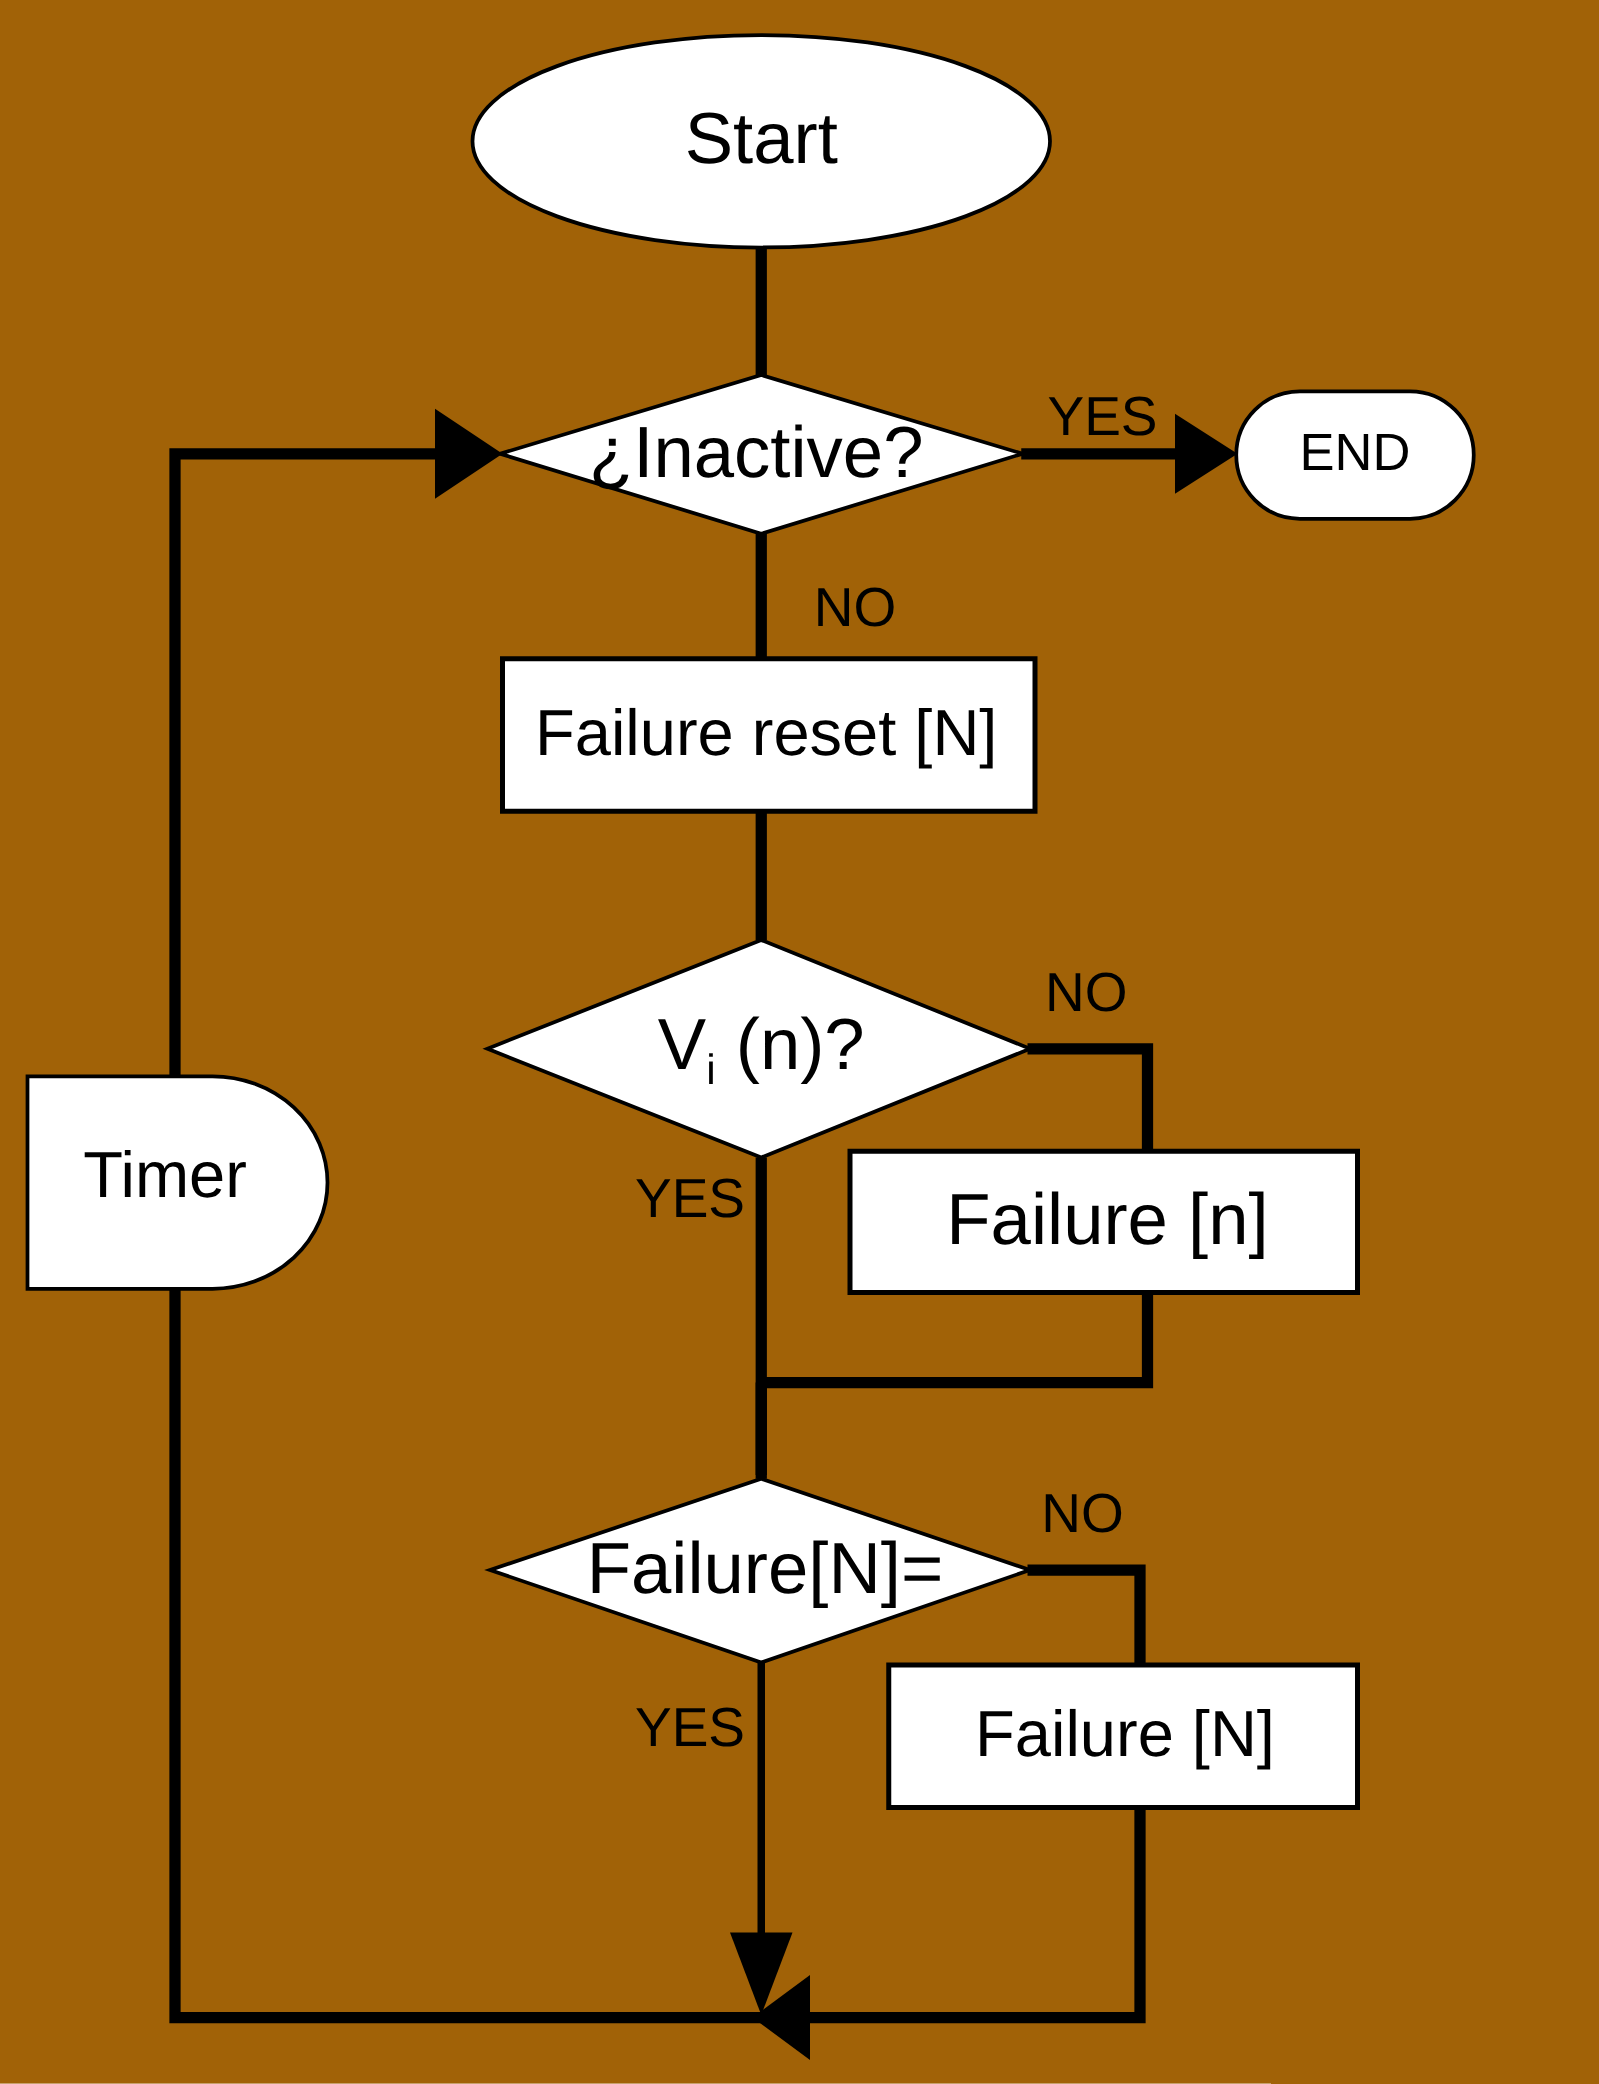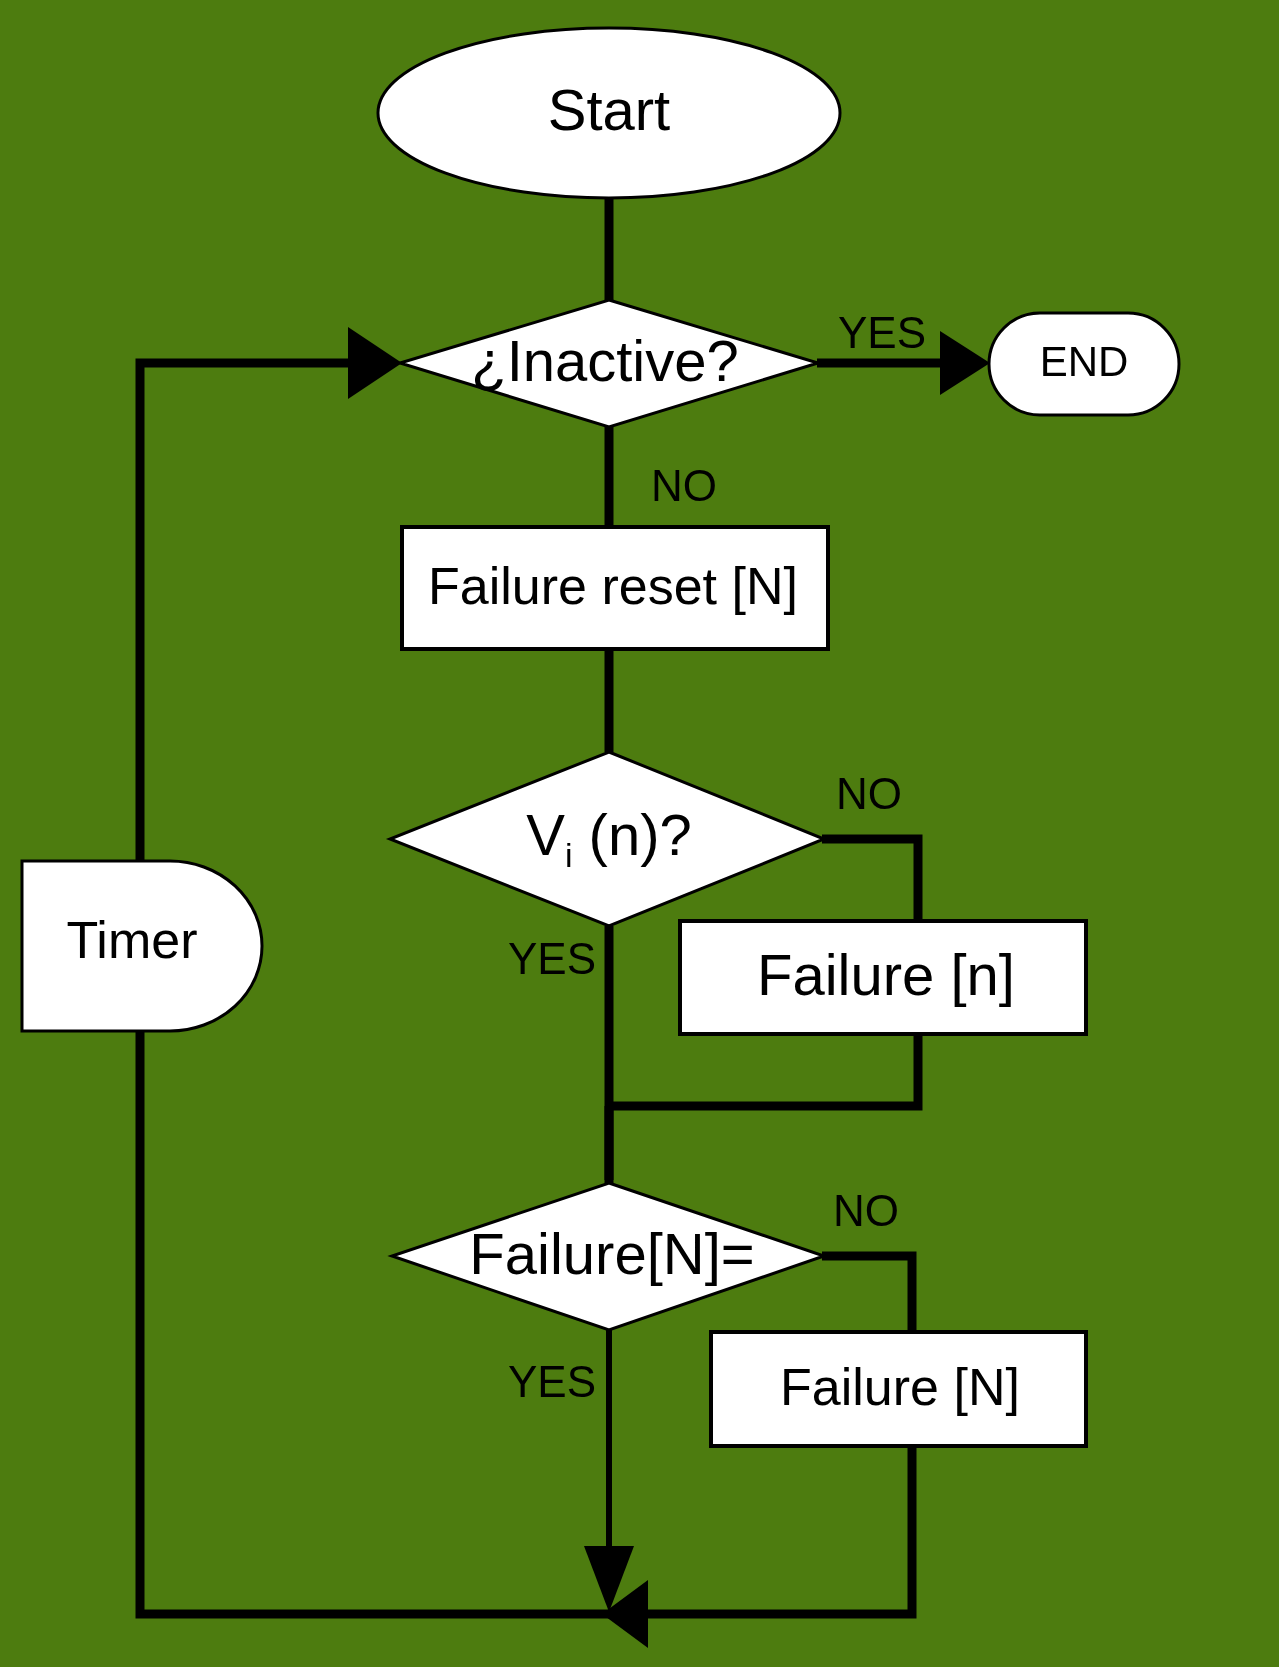--- a/index.html
+++ b/index.html
@@ -10,21 +10,21 @@
   body {
     width: 1279px;
     height: 1667px;
     font-family: "Liberation Sans", sans-serif;
     overflow: hidden;
   }
   #flow-root {
     position: relative;
     width: 1279px;
     height: 1667px;
-    background: #4d7c0f;
+    background: #a16207;
   }
   #flow-svg {
     display: block;
     width: 1279px;
     height: 1667px;
   }
   .node-shape {
     fill: #ffffff;
     stroke: #000000;
   }

